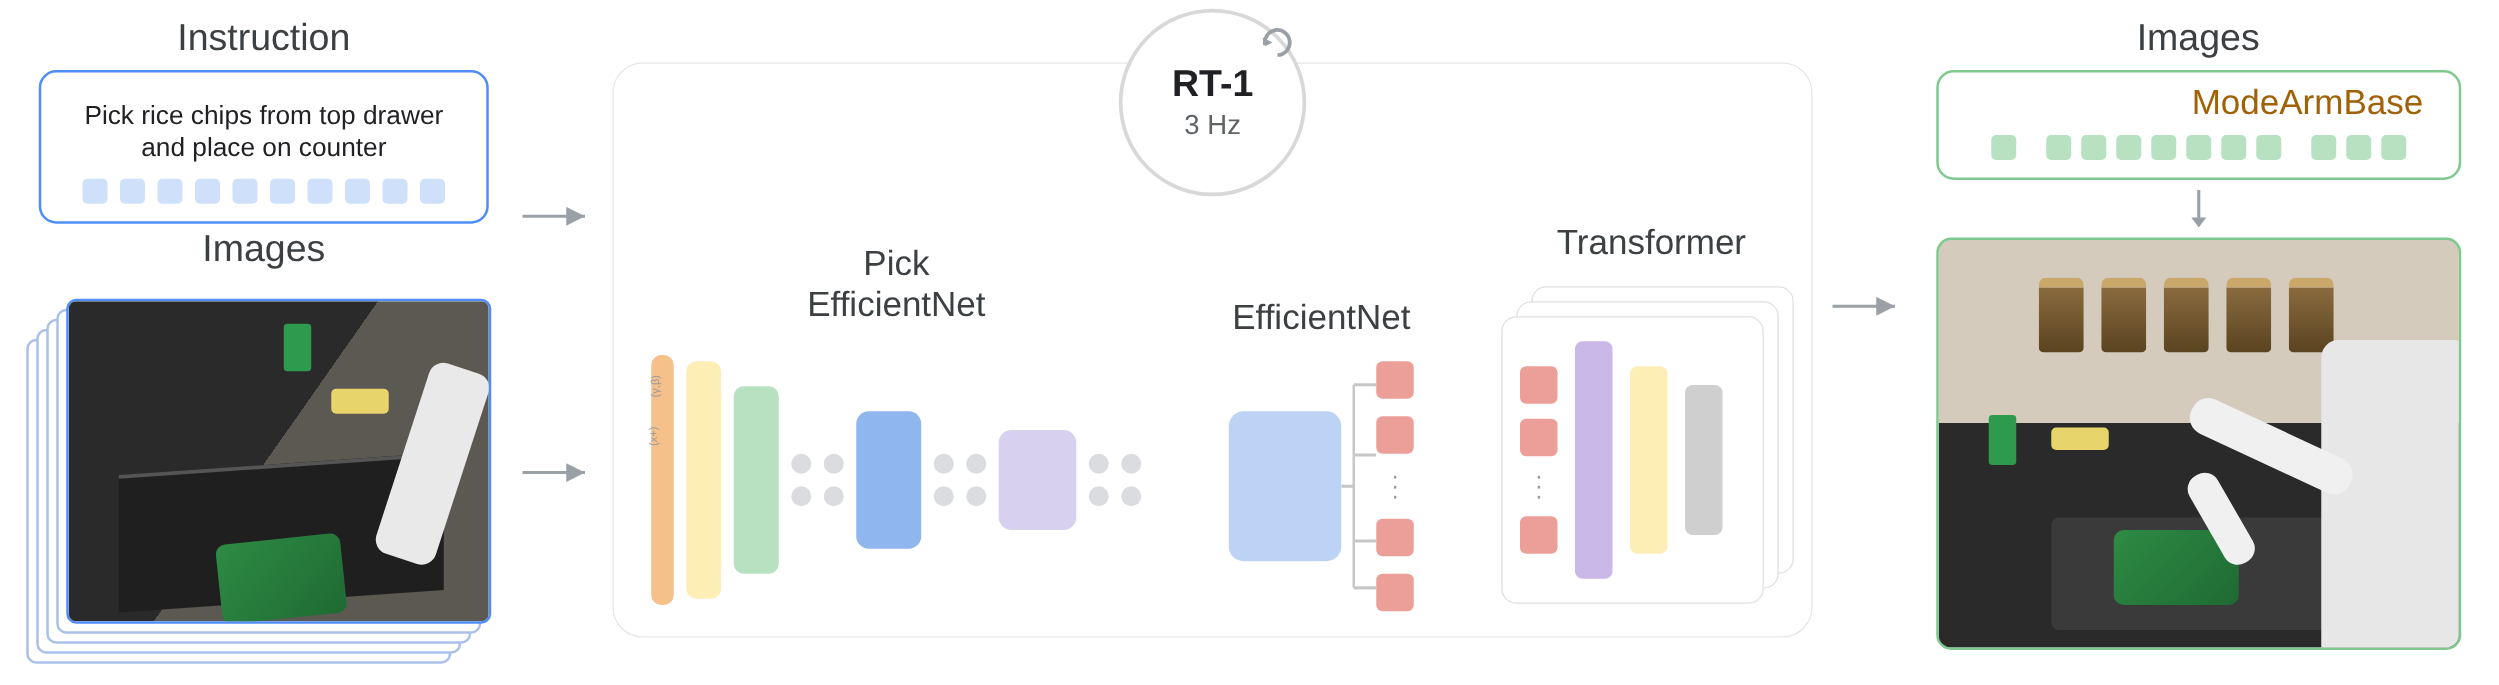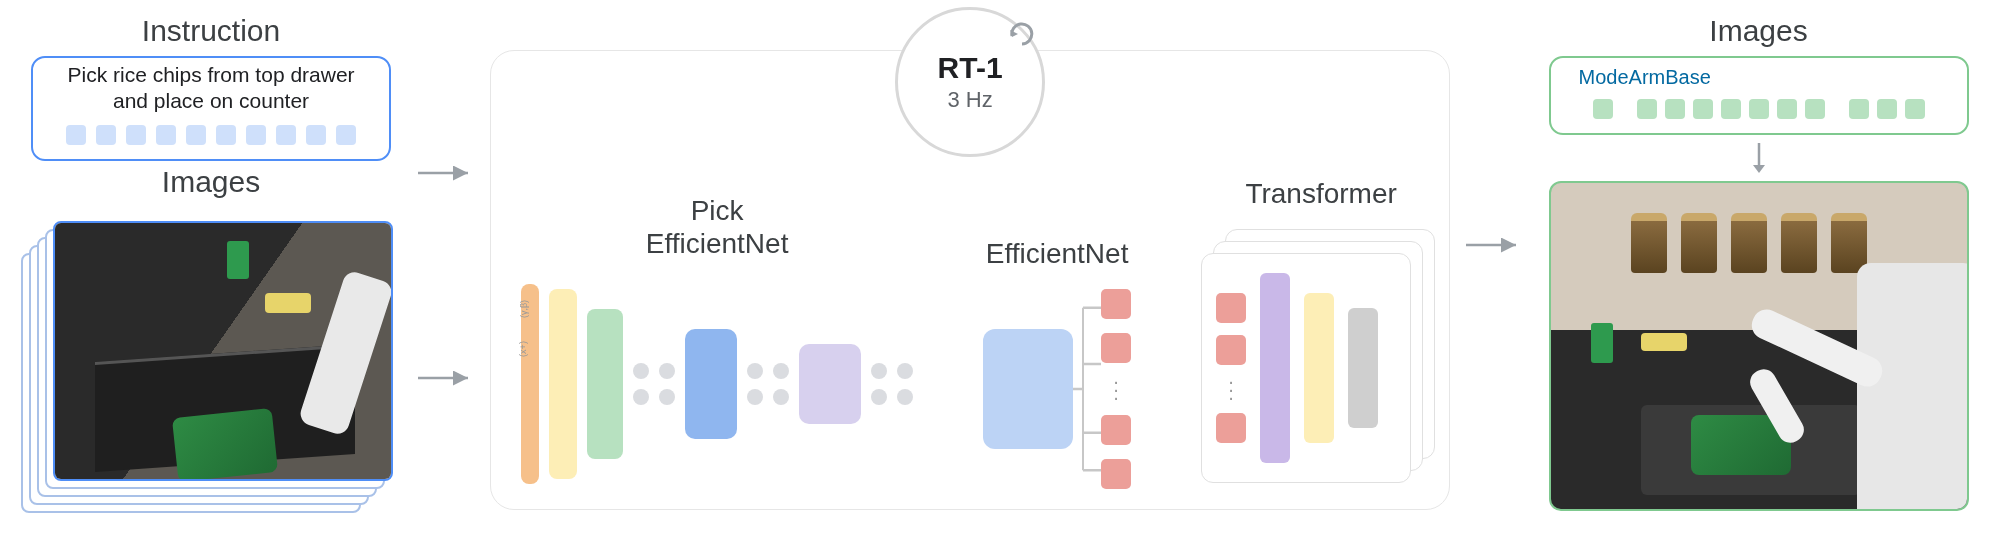--- a/index.html
+++ b/index.html
@@ -16,21 +16,21 @@
     display: flex;
     align-items: flex-start;
     gap: 14px;
   }
   
   .col-left { width: 390px; display:flex; flex-direction:column; align-items:center; }
   .section-title { font-size: 30px; color:#3c4043; margin: 4px 0 8px; font-weight:400;}
   .instr-box {
     border: 2px solid #4f8ef7;
     border-radius: 14px;
-    padding: 4px 18px 14px;
+    padding: 22px 18px 14px;
     width: 360px;
     text-align:center;
     color:#202124;
   }
   .instr-text { font-size: 21px; line-height:1.25; }
   .tok-row { display:flex; gap:10px; justify-content:center; margin-top:10px;}
   .tok { width:20px; height:20px; border-radius:4px; }
   .tok-blue { background:#cfe0fb; }
   .tok-green { background:#b7e1c0; }
 
@@ -117,21 +117,21 @@
   .tf-b1{width:30px;height:190px;background:#c9b8e8;border-radius:6px;}
   .tf-b2{width:30px;height:150px;background:#fdeeb6;border-radius:6px;}
   .tf-b3{width:30px;height:120px;background:#cfcfcf;border-radius:6px;}
 
   
   .col-right{ width:450px; display:flex; flex-direction:column; align-items:center;}
   .act-box{
     border:2px solid #7fc98f; border-radius:14px; padding:8px 18px 14px;
     width:420px; text-align:center;
   }
-  .act-labels{display:flex; justify-content:flex-start; font-size:20px; color:#0369a1; padding:0 10px;}
+  .act-labels{display:flex; justify-content:flex-end; font-size:28px; color:#a16207; padding:0 10px;}
   .arrow-down{margin:6px 0;}
   .out-img{
     width:420px; height:330px; border:2px solid #7fc98f; border-radius:12px;
     background:linear-gradient(180deg,#d5cbbd 0 45%, #2a2a2a 45% 100%);
     position:relative; overflow:hidden;
   }
   .out-img .jars{position:absolute; top:30px; left:80px; display:flex; gap:14px;}
   .jar{width:36px;height:60px;background:linear-gradient(#8a6b3f,#5a4320);border-radius:6px 6px 4px 4px; border-top:8px solid #c9a86a;}
   .out-img .can2{position:absolute;width:22px;height:40px;background:#2e9a4e;border-radius:3px;left:40px;top:140px;}
   .out-img .sponge2{position:absolute;width:46px;height:18px;background:#e7d46a;border-radius:4px;left:90px;top:150px;}

